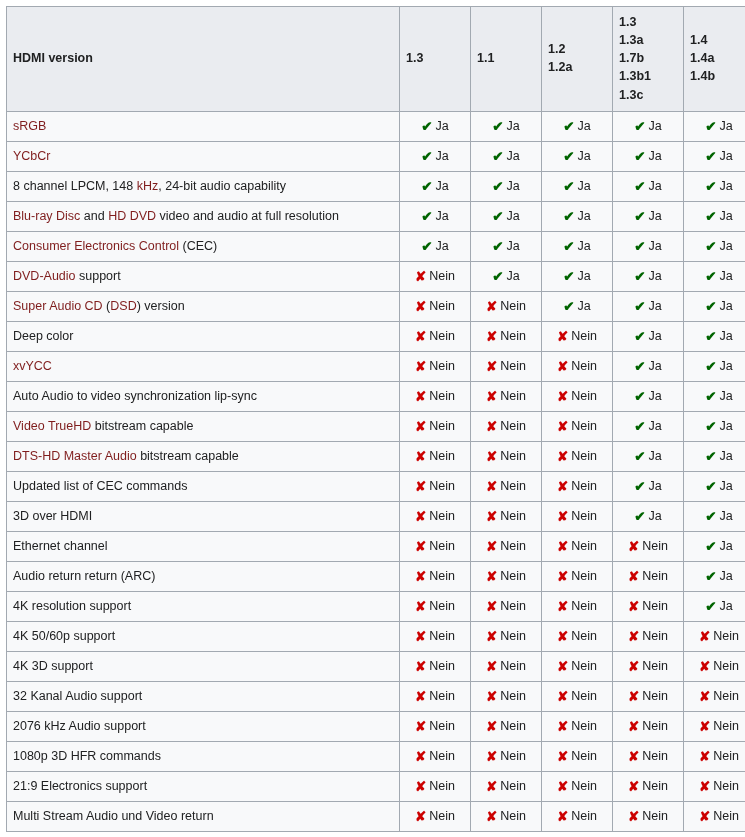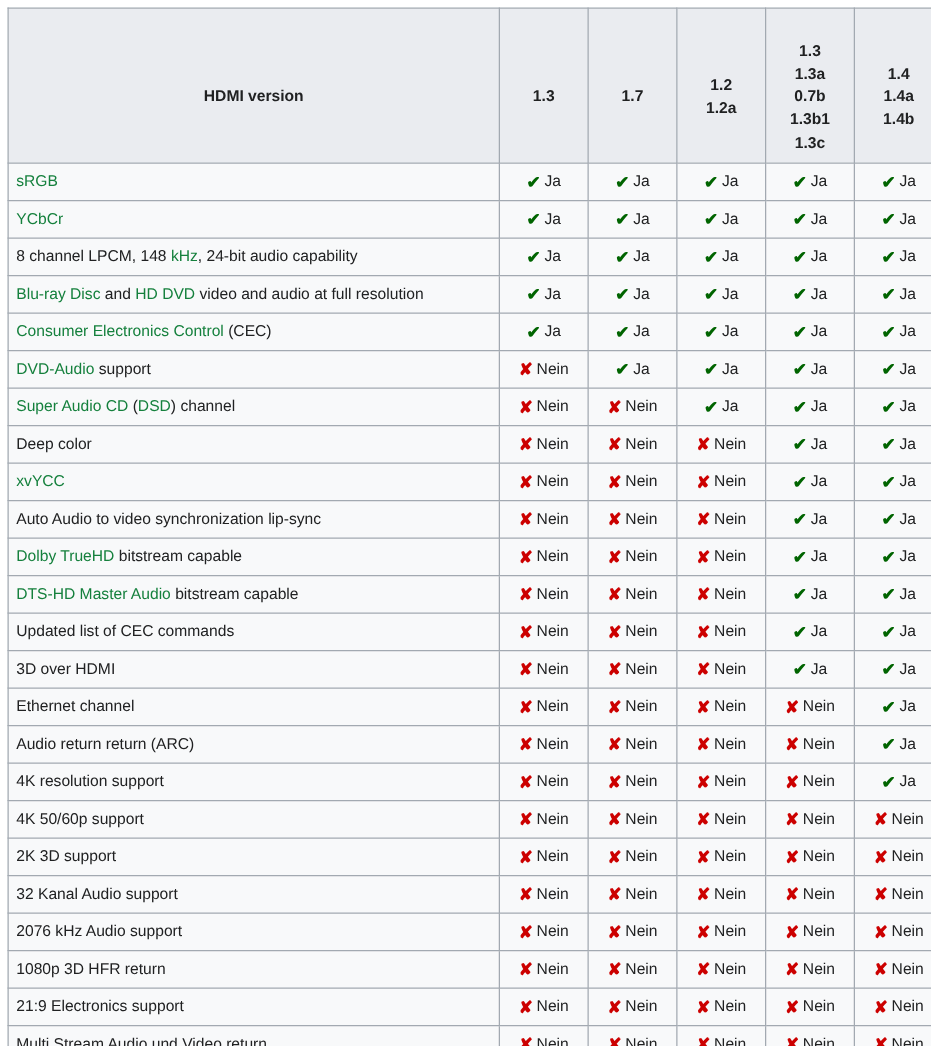--- a/index.html
+++ b/index.html
@@ -21,25 +21,25 @@
     table-layout: fixed;
   }
   .wiki-table th,
   .wiki-table td {
     border: 1px solid #a2a9b1;
     padding: 4px 6px;
     vertical-align: middle;
   }
   .wiki-table thead th {
     background: #eaecf0;
-    text-align: center;
+    text-align: left;
     font-weight: bold;
     font-size: 12.5px;
     line-height: 1.45;
-    padding-top: 25px;
+    padding-top: 6px;
     padding-bottom: 7px;
   }
   .col-feature {
     width: 380px;
     text-align: center;
   }
   .col-ver {
     width: 58px;
   }
   .feature-cell {
@@ -66,44 +66,44 @@
   .yes .mark {
     color: #006400;
   }
   .no .mark {
     color: #cc0000;
   }
   .lbl {
     color: #202122;
   }
   a.wl {
-    color: #15803d;
+    color: #7f1d1d;
     text-decoration: none;
   }
   .ver-stack span {
     display: block;
   }
 </style>
 </head>
 <body>
 
 <table class="wiki-table">
   <thead>
     <tr>
       <th class="col-feature">HDMI version</th>
     <th class="col-ver"><span>1.3</span></th>
-        <th class="col-ver"><span>1.7</span></th>
+        <th class="col-ver"><span>1.1</span></th>
         <th class="col-ver ver-stack">
           <span>1.2</span>
           <span>1.2a</span>
         </th>
         <th class="col-ver ver-stack">
           <span>1.3</span>
           <span>1.3a</span>
-          <span>0.7b</span>
+          <span>1.7b</span>
           <span>1.3b1</span>
           <span>1.3c</span>
         </th>
         <th class="col-ver ver-stack">
           <span>1.4</span>
           <span>1.4a</span>
           <span>1.4b</span>
         </th>
       </tr>
   </thead>
@@ -150,21 +150,21 @@
       </tr>
       <tr>
         <td class="feature-cell"><a class="wl" href="#">DVD-Audio</a><span> support</span></td>
         <td class="support-cell no"><span class="mark">✘</span><span class="lbl">Nein</span></td>
         <td class="support-cell yes"><span class="mark">✔</span><span class="lbl">Ja</span></td>
         <td class="support-cell yes"><span class="mark">✔</span><span class="lbl">Ja</span></td>
         <td class="support-cell yes"><span class="mark">✔</span><span class="lbl">Ja</span></td>
         <td class="support-cell yes"><span class="mark">✔</span><span class="lbl">Ja</span></td>
       </tr>
       <tr>
-        <td class="feature-cell"><a class="wl" href="#">Super Audio CD</a><span> (</span><a class="wl" href="#">DSD</a><span>) channel</span></td>
+        <td class="feature-cell"><a class="wl" href="#">Super Audio CD</a><span> (</span><a class="wl" href="#">DSD</a><span>) version</span></td>
         <td class="support-cell no"><span class="mark">✘</span><span class="lbl">Nein</span></td>
         <td class="support-cell no"><span class="mark">✘</span><span class="lbl">Nein</span></td>
         <td class="support-cell yes"><span class="mark">✔</span><span class="lbl">Ja</span></td>
         <td class="support-cell yes"><span class="mark">✔</span><span class="lbl">Ja</span></td>
         <td class="support-cell yes"><span class="mark">✔</span><span class="lbl">Ja</span></td>
       </tr>
       <tr>
         <td class="feature-cell"><span>Deep color</span></td>
         <td class="support-cell no"><span class="mark">✘</span><span class="lbl">Nein</span></td>
         <td class="support-cell no"><span class="mark">✘</span><span class="lbl">Nein</span></td>
@@ -182,21 +182,21 @@
       </tr>
       <tr>
         <td class="feature-cell"><span>Auto Audio to video synchronization lip-sync</span></td>
         <td class="support-cell no"><span class="mark">✘</span><span class="lbl">Nein</span></td>
         <td class="support-cell no"><span class="mark">✘</span><span class="lbl">Nein</span></td>
         <td class="support-cell no"><span class="mark">✘</span><span class="lbl">Nein</span></td>
         <td class="support-cell yes"><span class="mark">✔</span><span class="lbl">Ja</span></td>
         <td class="support-cell yes"><span class="mark">✔</span><span class="lbl">Ja</span></td>
       </tr>
       <tr>
-        <td class="feature-cell"><a class="wl" href="#">Dolby TrueHD</a><span> bitstream capable</span></td>
+        <td class="feature-cell"><a class="wl" href="#">Video TrueHD</a><span> bitstream capable</span></td>
         <td class="support-cell no"><span class="mark">✘</span><span class="lbl">Nein</span></td>
         <td class="support-cell no"><span class="mark">✘</span><span class="lbl">Nein</span></td>
         <td class="support-cell no"><span class="mark">✘</span><span class="lbl">Nein</span></td>
         <td class="support-cell yes"><span class="mark">✔</span><span class="lbl">Ja</span></td>
         <td class="support-cell yes"><span class="mark">✔</span><span class="lbl">Ja</span></td>
       </tr>
       <tr>
         <td class="feature-cell"><a class="wl" href="#">DTS-HD Master Audio</a><span> bitstream capable</span></td>
         <td class="support-cell no"><span class="mark">✘</span><span class="lbl">Nein</span></td>
         <td class="support-cell no"><span class="mark">✘</span><span class="lbl">Nein</span></td>
@@ -246,21 +246,21 @@
       </tr>
       <tr>
         <td class="feature-cell"><span>4K 50/60p support</span></td>
         <td class="support-cell no"><span class="mark">✘</span><span class="lbl">Nein</span></td>
         <td class="support-cell no"><span class="mark">✘</span><span class="lbl">Nein</span></td>
         <td class="support-cell no"><span class="mark">✘</span><span class="lbl">Nein</span></td>
         <td class="support-cell no"><span class="mark">✘</span><span class="lbl">Nein</span></td>
         <td class="support-cell no"><span class="mark">✘</span><span class="lbl">Nein</span></td>
       </tr>
       <tr>
-        <td class="feature-cell"><span>2K 3D support</span></td>
+        <td class="feature-cell"><span>4K 3D support</span></td>
         <td class="support-cell no"><span class="mark">✘</span><span class="lbl">Nein</span></td>
         <td class="support-cell no"><span class="mark">✘</span><span class="lbl">Nein</span></td>
         <td class="support-cell no"><span class="mark">✘</span><span class="lbl">Nein</span></td>
         <td class="support-cell no"><span class="mark">✘</span><span class="lbl">Nein</span></td>
         <td class="support-cell no"><span class="mark">✘</span><span class="lbl">Nein</span></td>
       </tr>
       <tr>
         <td class="feature-cell"><span>32 Kanal Audio support</span></td>
         <td class="support-cell no"><span class="mark">✘</span><span class="lbl">Nein</span></td>
         <td class="support-cell no"><span class="mark">✘</span><span class="lbl">Nein</span></td>
@@ -270,21 +270,21 @@
       </tr>
       <tr>
         <td class="feature-cell"><span>2076 kHz Audio support</span></td>
         <td class="support-cell no"><span class="mark">✘</span><span class="lbl">Nein</span></td>
         <td class="support-cell no"><span class="mark">✘</span><span class="lbl">Nein</span></td>
         <td class="support-cell no"><span class="mark">✘</span><span class="lbl">Nein</span></td>
         <td class="support-cell no"><span class="mark">✘</span><span class="lbl">Nein</span></td>
         <td class="support-cell no"><span class="mark">✘</span><span class="lbl">Nein</span></td>
       </tr>
       <tr>
-        <td class="feature-cell"><span>1080p 3D HFR return</span></td>
+        <td class="feature-cell"><span>1080p 3D HFR commands</span></td>
         <td class="support-cell no"><span class="mark">✘</span><span class="lbl">Nein</span></td>
         <td class="support-cell no"><span class="mark">✘</span><span class="lbl">Nein</span></td>
         <td class="support-cell no"><span class="mark">✘</span><span class="lbl">Nein</span></td>
         <td class="support-cell no"><span class="mark">✘</span><span class="lbl">Nein</span></td>
         <td class="support-cell no"><span class="mark">✘</span><span class="lbl">Nein</span></td>
       </tr>
       <tr>
         <td class="feature-cell"><span>21:9 Electronics support</span></td>
         <td class="support-cell no"><span class="mark">✘</span><span class="lbl">Nein</span></td>
         <td class="support-cell no"><span class="mark">✘</span><span class="lbl">Nein</span></td>

